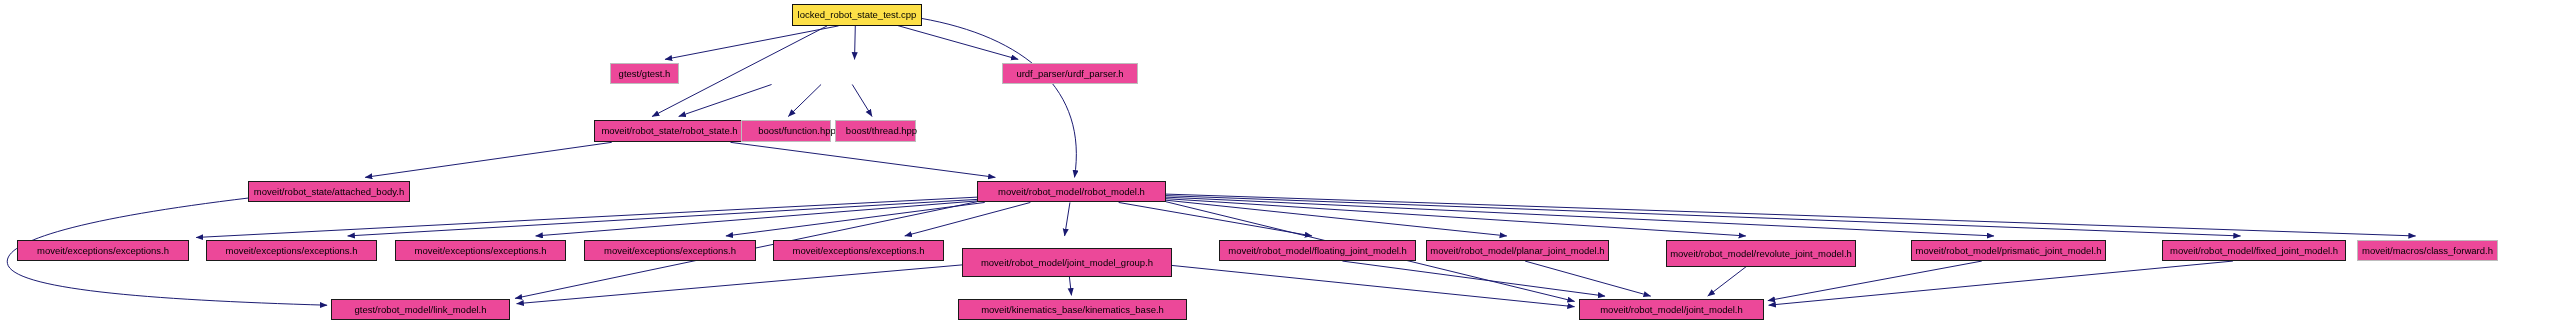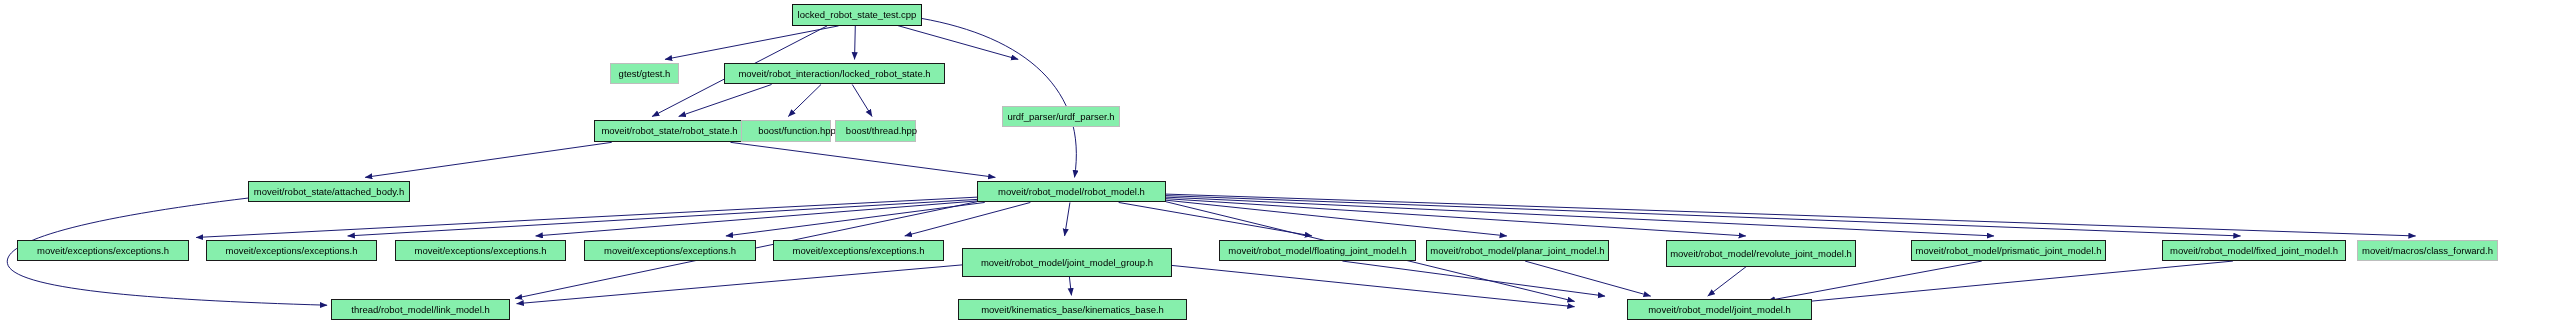--- a/index.html
+++ b/index.html
@@ -8,30 +8,30 @@
     width:2576px;height:325px;
     background:#ffffff;
     font-family:"Liberation Sans", sans-serif;
     overflow:hidden;
   }
   #edges{position:absolute;left:0;top:0;width:2576px;height:325px;}
   .node{
     position:absolute;
     box-sizing:border-box;
     display:flex;align-items:center;justify-content:center;
-    background:#86efac;
+    background:#ec4899;
     border:0.8px solid #1a1a1a;
     color:#000000;
     font-size:9.5px;
     line-height:1;
     white-space:nowrap;
     z-index:2;
   }
   .leaf{border-color:#bdbdbd;}
-  .root{background:#86efac;border:1.5px solid #111111;}
+  .root{background:#fde047;border:1.5px solid #111111;}
 </style>
 </head>
 <body>
 
 <div id="canvas">
 
   <svg id="edges" viewBox="0 0 3381 427" xmlns="http://www.w3.org/2000/svg">
     <defs>
       <marker id="arrow" markerWidth="11" markerHeight="9" refX="9.5" refY="4" orient="auto" markerUnits="userSpaceOnUse">
         <path d="M0,0 L10,4 L0,8 z" fill="#191970"></path>
@@ -77,22 +77,21 @@
       <path d="M2002,343 L2167,389" marker-end="url(#arrow)"></path>
       <path d="M2302,343 L2242,389" marker-end="url(#arrow)"></path>
       <path d="M2602,343 L2321,395" marker-end="url(#arrow)"></path>
       <path d="M2932,343 L2322,401" marker-end="url(#arrow)"></path>
     </g>
   </svg>
 
   <div class="node root" style="left:792px;top:3.8px;width:130px;height:22px;">locked_robot_state_test.cpp</div>
 
   <div class="node leaf" style="left:610px;top:63px;width:69px;height:21.3px;">gtest/gtest.h</div>
-  <div class="node" style="left:724px;top:63px;width:221px;height:21.3px;">moveit/robot_interaction/locked_robot_state.h</div>
-  <div class="node leaf" style="left:1002px;top:63px;width:118px;height:21.3px;margin-top:43px;">urdf_parser/urdf_parser.h</div>
+  <div class="node leaf" style="left:1002px;top:63px;width:136px;height:21.3px;">urdf_parser/urdf_parser.h</div>
 
   <div class="node" style="left:594px;top:120px;width:151px;height:22px;">moveit/robot_state/robot_state.h</div>
   <div class="node leaf" style="left:741px;top:120px;width:90px;height:22px;padding-left:22px;">boost/function.hpp</div>
   <div class="node leaf" style="left:835px;top:120px;width:81px;height:22px;padding-left:12px;">boost/thread.hpp</div>
 
   <div class="node" style="left:248px;top:181px;width:162px;height:21.3px;text-align:center;">moveit/robot_state/attached_body.h</div>
   <div class="node" style="left:977px;top:181px;width:189px;height:21.3px;">moveit/robot_model/robot_model.h</div>
 
   <div class="node" style="left:17px;top:240px;width:172px;height:21.3px;">moveit/exceptions/exceptions.h</div>
   <div class="node" style="left:206px;top:240px;width:171px;height:21.3px;">moveit/exceptions/exceptions.h</div>
@@ -100,18 +99,18 @@
   <div class="node" style="left:584px;top:240px;width:172px;height:21.3px;">moveit/exceptions/exceptions.h</div>
   <div class="node" style="left:773px;top:240px;width:171px;height:21.3px;">moveit/exceptions/exceptions.h</div>
   <div class="node" style="left:962px;top:248px;width:210px;height:29px;">moveit/robot_model/joint_model_group.h</div>
   <div class="node" style="left:1219px;top:240px;width:197px;height:21.3px;">moveit/robot_model/floating_joint_model.h</div>
   <div class="node" style="left:1426px;top:240px;width:183px;height:21.3px;">moveit/robot_model/planar_joint_model.h</div>
   <div class="node" style="left:1666px;top:240px;width:190px;height:27px;">moveit/robot_model/revolute_joint_model.h</div>
   <div class="node" style="left:2162px;top:240px;width:184px;height:21.3px;">moveit/robot_model/fixed_joint_model.h</div>
   <div class="node" style="left:1911px;top:240px;width:195px;height:21.3px;">moveit/robot_model/prismatic_joint_model.h</div>
   <div class="node leaf" style="left:2357px;top:240px;width:141px;height:21.3px;">moveit/macros/class_forward.h</div>
 
-  <div class="node" style="left:331px;top:299px;width:179px;height:21.3px;">thread/robot_model/link_model.h</div>
+  <div class="node" style="left:331px;top:299px;width:179px;height:21.3px;">gtest/robot_model/link_model.h</div>
   <div class="node" style="left:958px;top:299px;width:229px;height:21.3px;text-align:right;">moveit/kinematics_base/kinematics_base.h</div>
-  <div class="node" style="left:1579px;top:299px;width:185px;height:21.3px;margin-left:48px;">moveit/robot_model/joint_model.h</div>
+  <div class="node" style="left:1579px;top:299px;width:185px;height:21.3px;">moveit/robot_model/joint_model.h</div>
 
 </div>
 
 
 </body></html>

